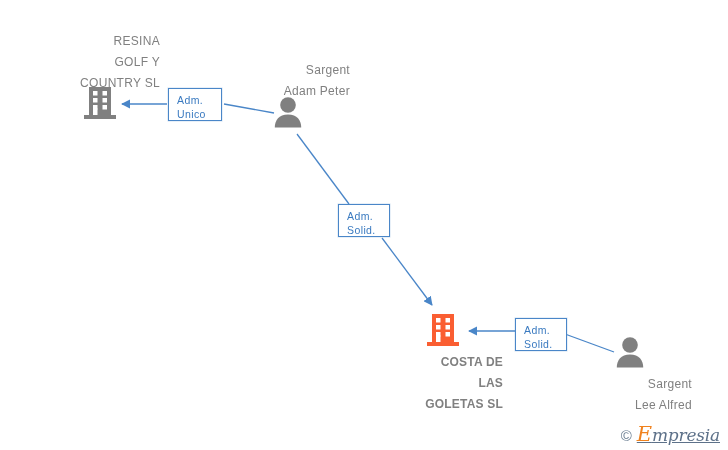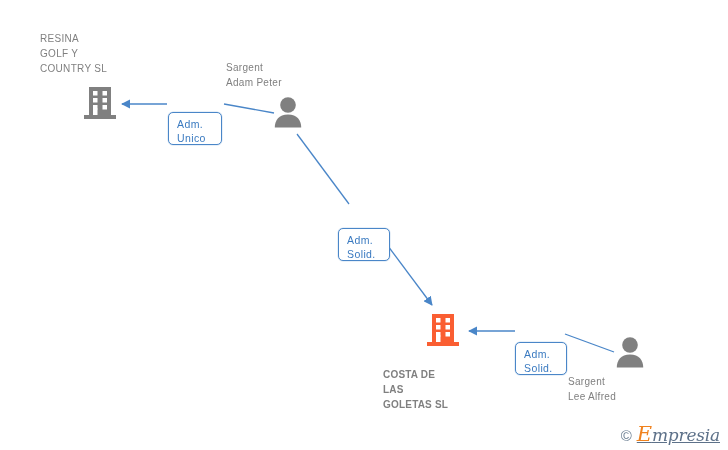--- a/index.html
+++ b/index.html
@@ -20,23 +20,23 @@
     left: 0;
     top: 0;
     width: 728px;
     height: 450px;
     pointer-events: none;
   }
   
   .node-label {
     position: absolute;
     color: #808080;
-    font-size: 10px;
-    line-height: 15px;
-    text-align: left;
+    font-size: 12px;
+    line-height: 21px;
+    text-align: right;
     letter-spacing: 0.3px;
     white-space: pre-line;
     user-select: none;
   }
   .node-label.bold {
     font-weight: bold;
     letter-spacing: 0.2px;
   }
   
   .building {
@@ -47,32 +47,31 @@
   .person {
     position: absolute;
     width: 30px;
     height: 32px;
   }
   
   .rel-box {
     position: absolute;
     box-sizing: border-box;
     border: 1.6px solid #4a86c8;
-    border-radius: 5px;
+    border-radius: 0;
     background: #ffffff;
     color: #3a7ac0;
     font-size: 10.5px;
     line-height: 14px;
     letter-spacing: 0.4px;
     padding: 4px 6px 4px 8px;
     text-align: left;
     white-space: pre-line;
     box-shadow: 0 0 0 0.5px rgba(74,134,200,0.25);
     user-select: none;
-    margin-top: 24px;
   }
   
   .watermark {
     position: absolute;
     right: 8px;
     bottom: 6px;
     display: flex;
     align-items: center;
     gap: 5px;
     user-select: none;
@@ -159,21 +158,21 @@
       <rect x="1" y="29" width="32" height="4" fill="#fa5e32"></rect>
       <rect x="10" y="5" width="4.5" height="4.5" fill="#ffffff"></rect>
       <rect x="19.5" y="5" width="4.5" height="4.5" fill="#ffffff"></rect>
       <rect x="10" y="12" width="4.5" height="4.5" fill="#ffffff"></rect>
       <rect x="19.5" y="12" width="4.5" height="4.5" fill="#ffffff"></rect>
       <rect x="10" y="19" width="4.5" height="4.5" fill="#ffffff"></rect>
       <rect x="19.5" y="19" width="4.5" height="4.5" fill="#ffffff"></rect>
       <rect x="10" y="22.5" width="4.5" height="6.5" fill="#ffffff"></rect>
     </svg>
   </div>
-  <div class="node-label bold" style="left:383px; top:367px; width:120px;">COSTA DE
+  <div class="node-label bold" style="left:383px; top:352px; width:120px;">COSTA DE
 LAS
 GOLETAS SL</div>
 
   <div class="rel-box" style="left:515px; top:318px; width:52px; height:33px;">Adm.
 Solid.</div>
 
   <div class="person" style="left:615px; top:336px;">
     <svg viewBox="0 0 30 32" width="30" height="32">
       <circle cx="15" cy="9" r="7.8" fill="#808080"></circle>
       <path d="M15 18.5 C5.8 18.5 1.8 24.3 1.8 31.5 L28.2 31.5 C28.2 24.3 24.2 18.5 15 18.5 Z" fill="#808080"></path>

